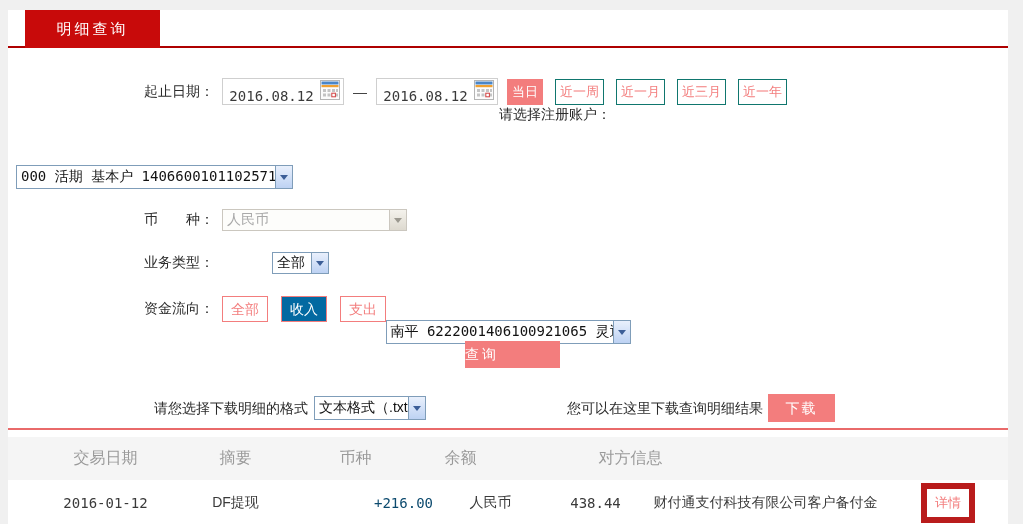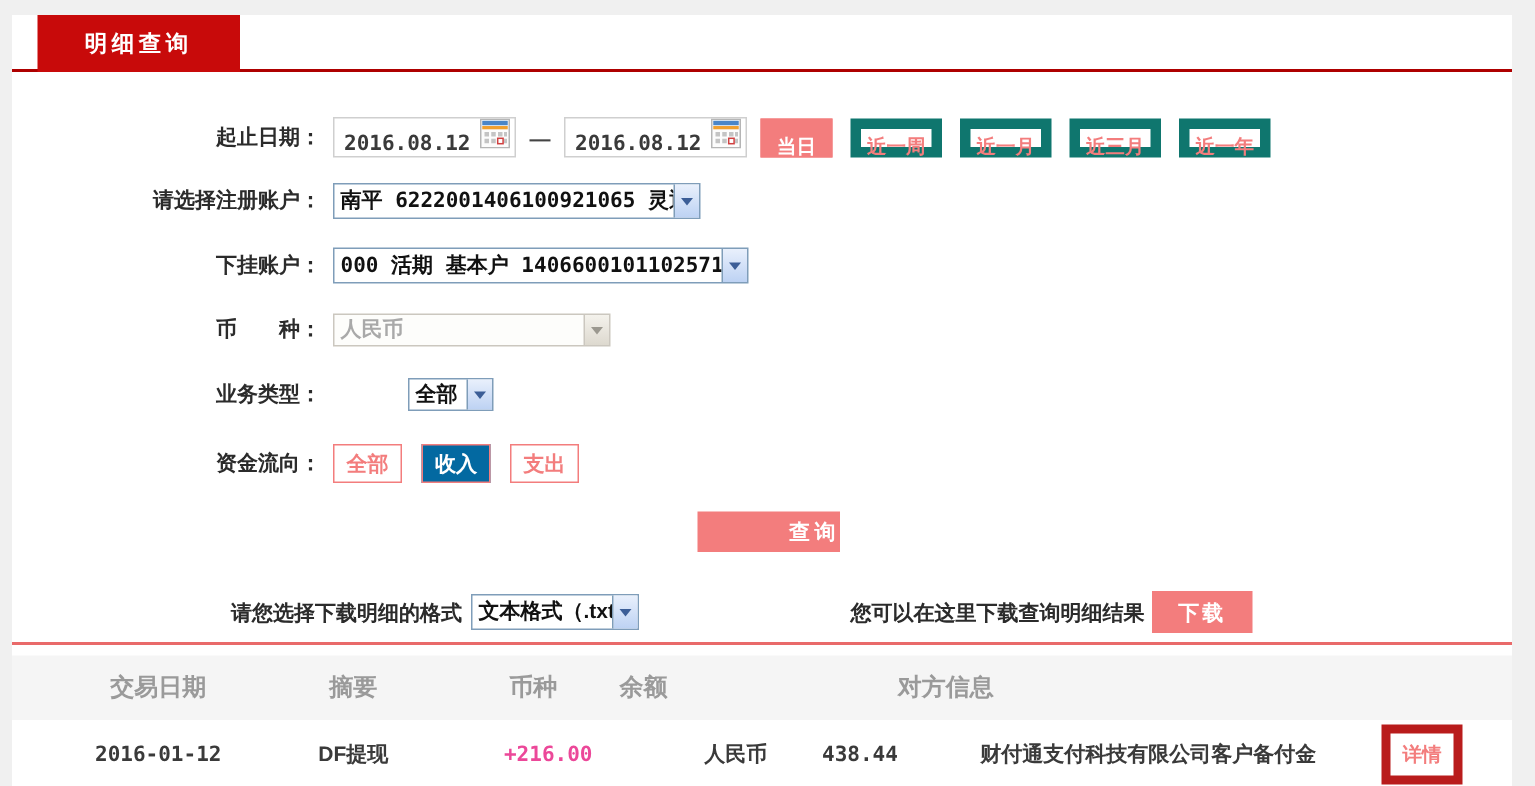--- a/index.html
+++ b/index.html
@@ -7,21 +7,20 @@
   body {
     position:relative;
     background:#f0f0f0;
     font-family:"Liberation Sans","DejaVu Sans",sans-serif;
     color:#333;
     overflow:hidden;
   }
   .panel {
     position:absolute; left:8px; top:10px; width:1000px; height:514px;
     background:#ffffff;
-    font-weight:bold;
   }
   
   .tabbar { position:absolute; left:0; top:0; width:100%; height:38px;
     border-bottom:2px solid #ae0000; background:#fff; }
   .tab {
     position:absolute; left:17px; top:0; width:135px; height:38px;
     background:#c80a0a; color:#fff; font-size:15px; letter-spacing:3px;
     display:flex; align-items:center; justify-content:center; cursor:pointer;
   }
   
@@ -33,21 +32,21 @@
   .date-box {
     width:122px; height:27px; border:1px solid #cfcfcf; background:#fff;
     display:flex; align-items:flex-end; cursor:pointer;
   }
   .date-box .dval { flex:1; text-align:center; font-size:14px; color:#3a3a3a; }
   .date-box .cal { flex:0 0 20px; margin-right:3px; }
   .dash { margin:0 9px; color:#444; font-size:14px; }
 
   .qbtn {
     height:26px; line-height:24px; text-align:center; font-size:13px;
-    border:7px solid #0f766e; color:#f37d7d; background:#fff;
+    border:1px solid #0f766e; color:#f37d7d; background:#fff;
     margin-left:12px; padding:0 4px; min-width:46px; cursor:pointer;
   }
   .qbtn.filled {
     background:#f37d7d; color:#fff; border-color:#f37d7d; min-width:34px; margin-left:9px;
   }
 
   
   .xp-select {
     height:24px; border:1px solid #7f9db9; background:#fff;
     display:flex; align-items:center; cursor:pointer;
@@ -73,21 +72,21 @@
 
   .flowbtn {
     width:46px; height:26px; line-height:24px; text-align:center; font-size:14px;
     border:1px solid #f37d7d; color:#f37d7d; background:#fff; margin-right:13px; cursor:pointer;
   }
   .flowbtn.filled { background:#0369a1; color:#fff; }
 
   .query-btn {
     position:absolute; left:457px; top:331px; width:95px; height:27px;
     background:#f37d7d; color:#fff; font-size:14px; letter-spacing:3px;
-    border:none; text-align:right; line-height:27px; cursor:pointer;
+    border:none; text-align:left; line-height:27px; cursor:pointer;
   }
 
   
   .dl-label { position:absolute; left:0; top:390px; width:300px; text-align:right;
     font-size:14px; color:#2b2b2b; }
   .dl-select { position:absolute; left:306px; top:386px; width:112px; }
   .dl-hint { position:absolute; left:559px; top:390px; font-size:14px; color:#2b2b2b; }
   .dl-btn {
     position:absolute; left:760px; top:384px; width:67px; height:28px;
     background:#f37d7d; color:#fff; font-size:14px; letter-spacing:2px;
@@ -104,24 +103,24 @@
   .trow {
     position:absolute; left:0; top:470px; width:100%; height:47px;
     background:#fff; border-bottom:1px solid #e8e8e8;
     display:flex; align-items:center; font-size:14px; color:#3a3a3a;
   }
   .c0 { flex:0 0 30px; }
   .c1 { flex:0 0 135px; text-align:center; }
   .c2 { flex:0 0 125px; text-align:center; }
   .c3 { flex:0 0 135px; text-align:center; }
   .c4 { flex:0 0 115px; text-align:center; }
-  .c5 { flex:0 0 95px;  text-align:left; }
+  .c5 { flex:0 0 95px;  text-align:center; }
   .c6 { flex:0 0 245px; text-align:center; }
   .c7 { flex:0 0 120px; text-align:center; }
-  .amount-in { color:#ec4899; }
+  .amount-in { color:#0c4a6e;text-align:right; }
   .detail-btn {
     display:inline-block; border:6px solid #b91c1c; color:#f37d7d; background:#fff;
     font-size:13px; padding:5px 8px; cursor:pointer;
   }
 </style>
 </head>
 <body>
 
 <div class="panel">
 
@@ -173,33 +172,32 @@
         </svg>
       </span>
     </div>
     <div class="qbtn filled">当日</div>
     <div class="qbtn">近一周</div>
     <div class="qbtn">近一月</div>
     <div class="qbtn">近三月</div>
     <div class="qbtn">近一年</div>
   </div>
 
-  <div class="form-row" style="top:112px;">
+  <div class="form-row" style="top:96px;flex-direction:column;">
     <div class="flabel">请选择注册账户：</div>
     <div class="ctrl-gap"></div>
     <div class="xp-select" style="width:245px;">
       <span class="sval mono">南平 6222001406100921065 灵通卡</span>
       <span class="xp-arrow">
           <span class="tri"></span>
         </span>
     </div>
   </div>
 
   <div class="form-row" style="top:155px;">
-    <div class="flabel">下挂账户：</div>
     <div class="ctrl-gap"></div>
     <div class="xp-select" style="width:277px;">
       <span class="sval mono">000 活期 基本户 1406600101102571848</span>
       <span class="xp-arrow">
           <span class="tri"></span>
         </span>
     </div>
   </div>
 
   <div class="form-row" style="top:199px;">

